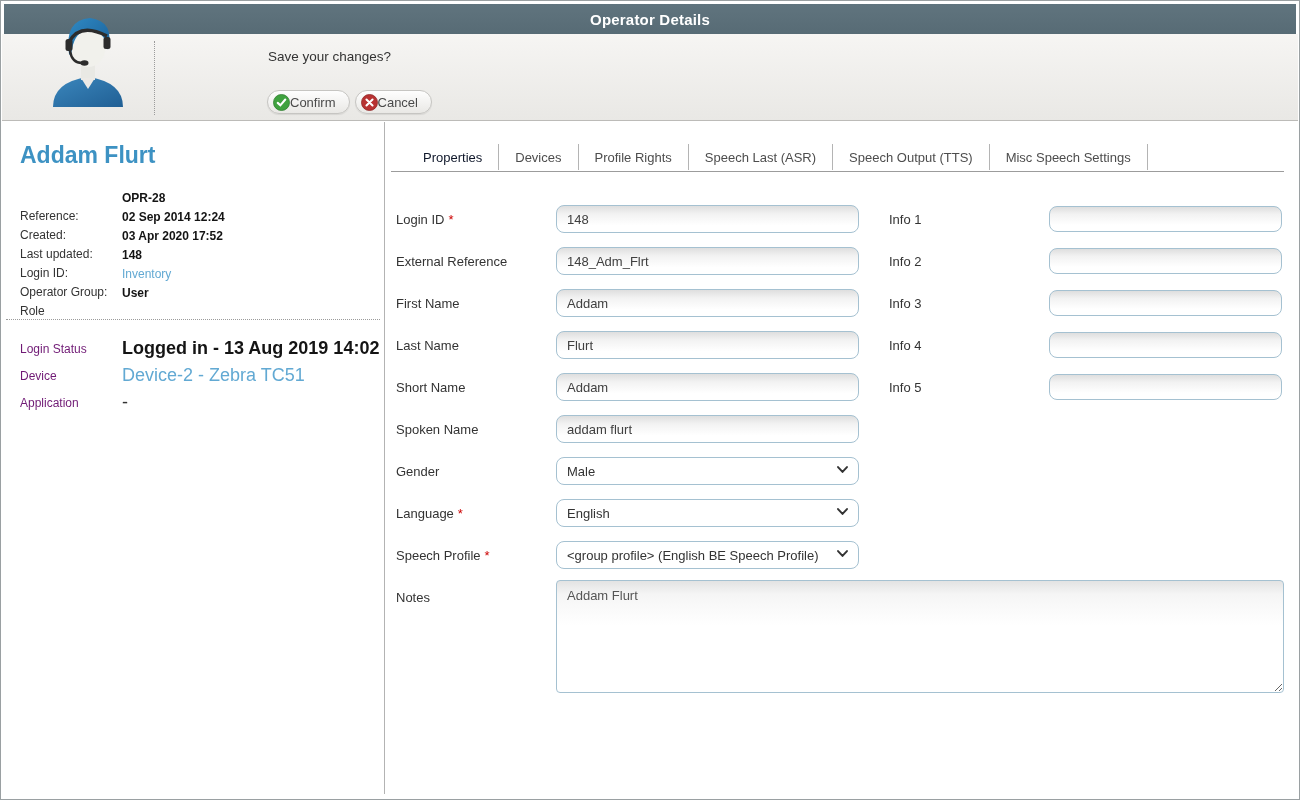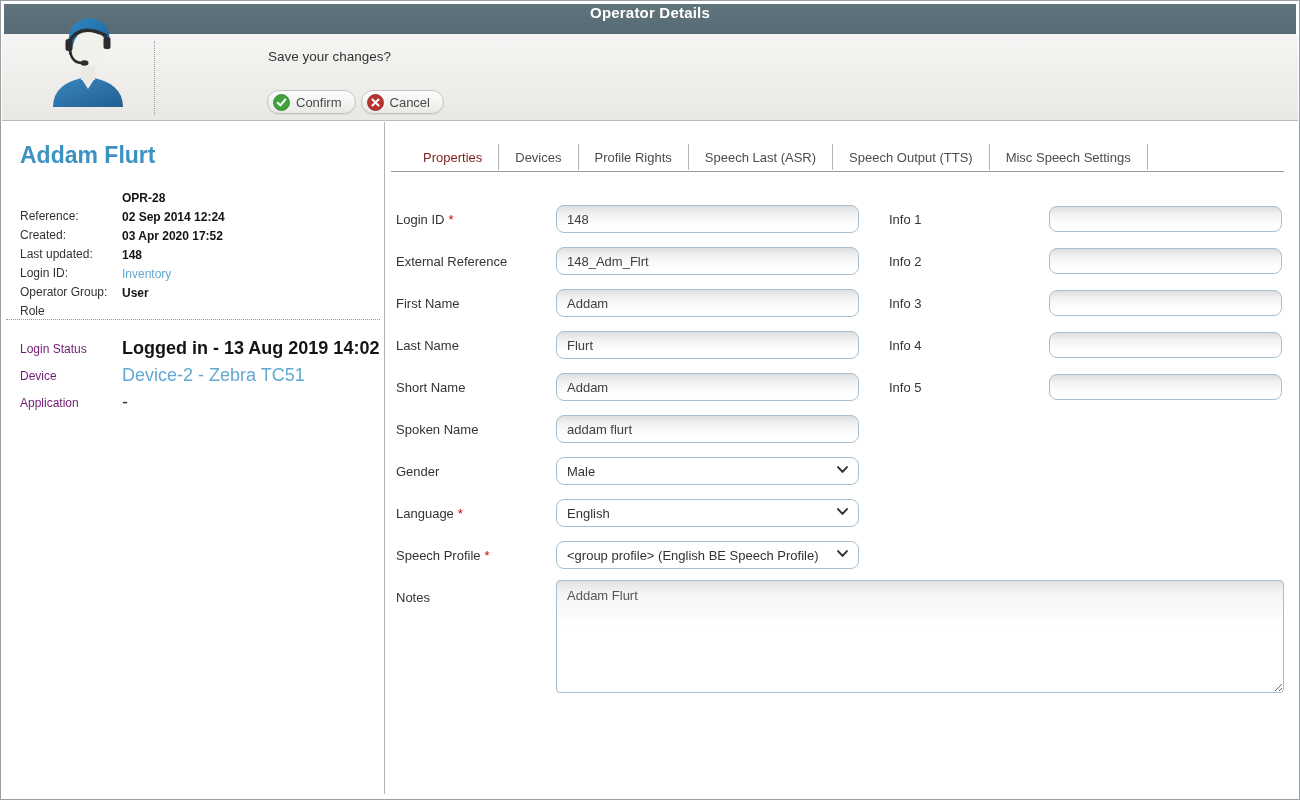--- a/index.html
+++ b/index.html
@@ -9,21 +9,21 @@
     background:#ffffff;
     border:1px solid #9aa0a2;
     position:relative;
     overflow:hidden;
   }
 
   
   .titlebar {
     position:absolute; left:3px; right:3px; top:3px; height:30px;
     background:linear-gradient(#60747e,#576b75);
-    display:flex; justify-content:center;
+    display:flex; align-items:center; justify-content:center;
   }
   .titlebar-text { color:#ffffff; font-size:15px; font-weight:bold; letter-spacing:.2px; }
 
   
   .toolbar {
     position:absolute; left:1px; right:1px; top:33px; height:87px;
     background:linear-gradient(#f6f5f3,#e9e8e5);
     border-bottom:1px solid #bcbbb8;
   }
   .avatar {
@@ -40,21 +40,21 @@
     box-shadow:0 0 8px 2px rgba(125,195,235,.75);
     display:flex; flex-direction:column; align-items:center; justify-content:center; gap:6px;
     cursor:pointer;
   }
   .edit-btn .label { font-size:12px; color:#636363; }
   .save-prompt {
     position:absolute; left:266px; top:15px; font-size:13.5px; color:#333333;
   }
   .confirm-row { position:absolute; left:265px; top:56px; display:flex; gap:5px; }
   .pill-btn {
-    display:flex; align-items:center; gap:6px;
+    display:flex; align-items:center; gap:0;
     height:24px; padding:0 13px 0 5px;
     background:linear-gradient(#fefefe,#e9e8e5);
     border:1px solid #c6c5c2; border-radius:13px;
     box-shadow:0 1px 1px rgba(0,0,0,.08);
     font-size:13px; color:#4a4a4a; cursor:pointer;
   }
   .pill-btn svg { display:block; }
 
   
   .sidebar { position:absolute; left:1px; top:121px; width:382px; bottom:5px; background:#fff; }
@@ -83,21 +83,21 @@
     position:absolute; left:6px; right:14px; top:21px; height:29px;
     display:flex; align-items:center;
     border-bottom:1px solid #9c9c9c;
     padding-left:16px;
   }
   .tab {
     font-size:13px; color:#4d4d4d; padding:0 16px; cursor:pointer;
     height:26px; display:flex; align-items:center;
     border-right:1px solid #b4b4b4;
   }
-  .tab.active { color:#7f1d1d; }
+  .tab.active { color:#0f172a; }
 
   
   .form-row { display:flex; align-items:center; height:42px; }
   .flabel { font-size:13px; color:#333; flex:none; }
   .req { color:#cc0000; font-size:13px; margin-left:4px; }
   .left-col { position:absolute; left:11px; top:76px; }
   .left-col .flabel { width:160px; }
   .right-col { position:absolute; left:504px; top:76px; }
   .right-col .flabel { width:160px; }
 

